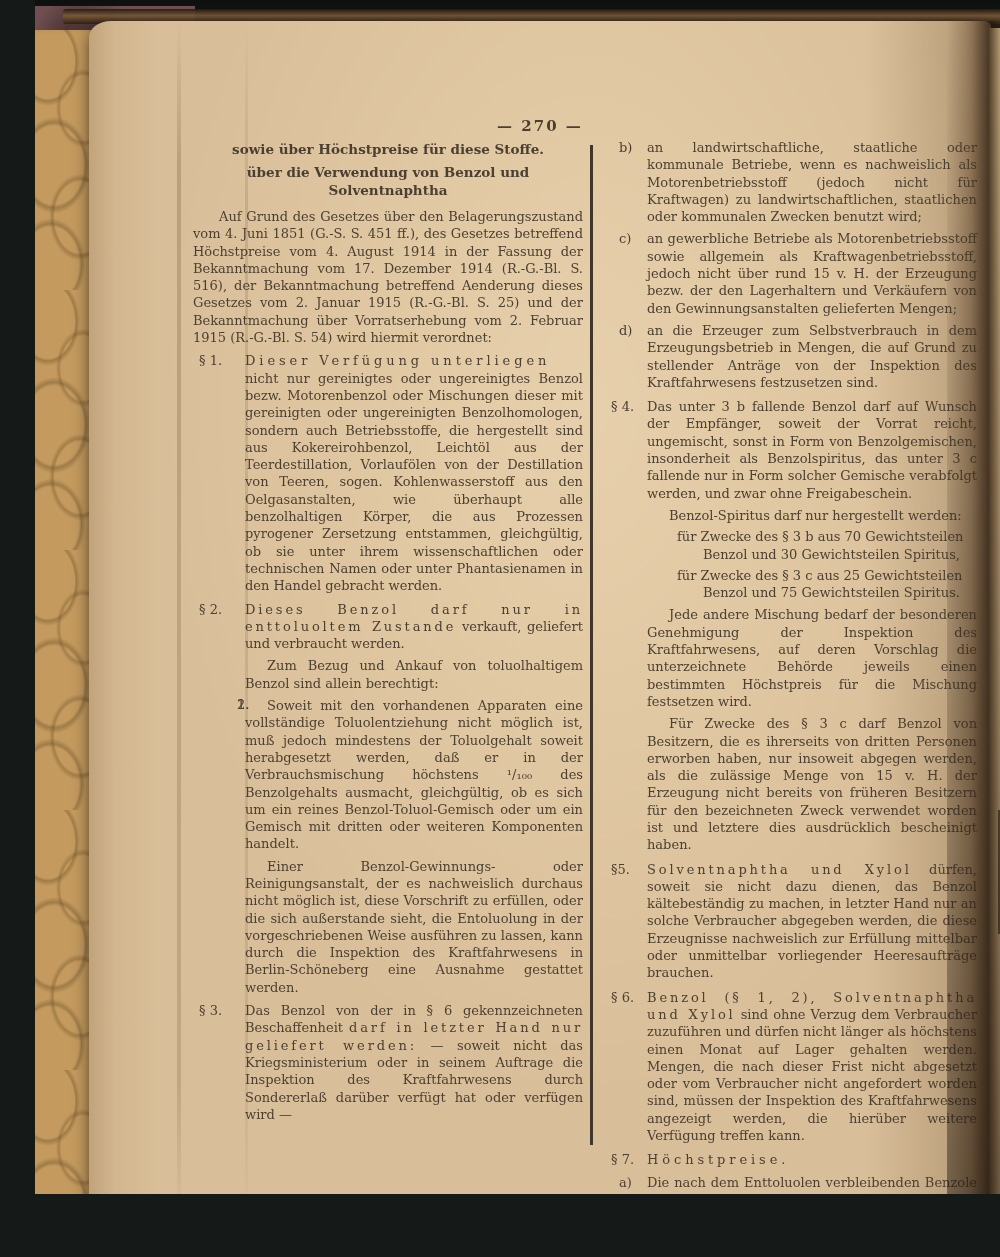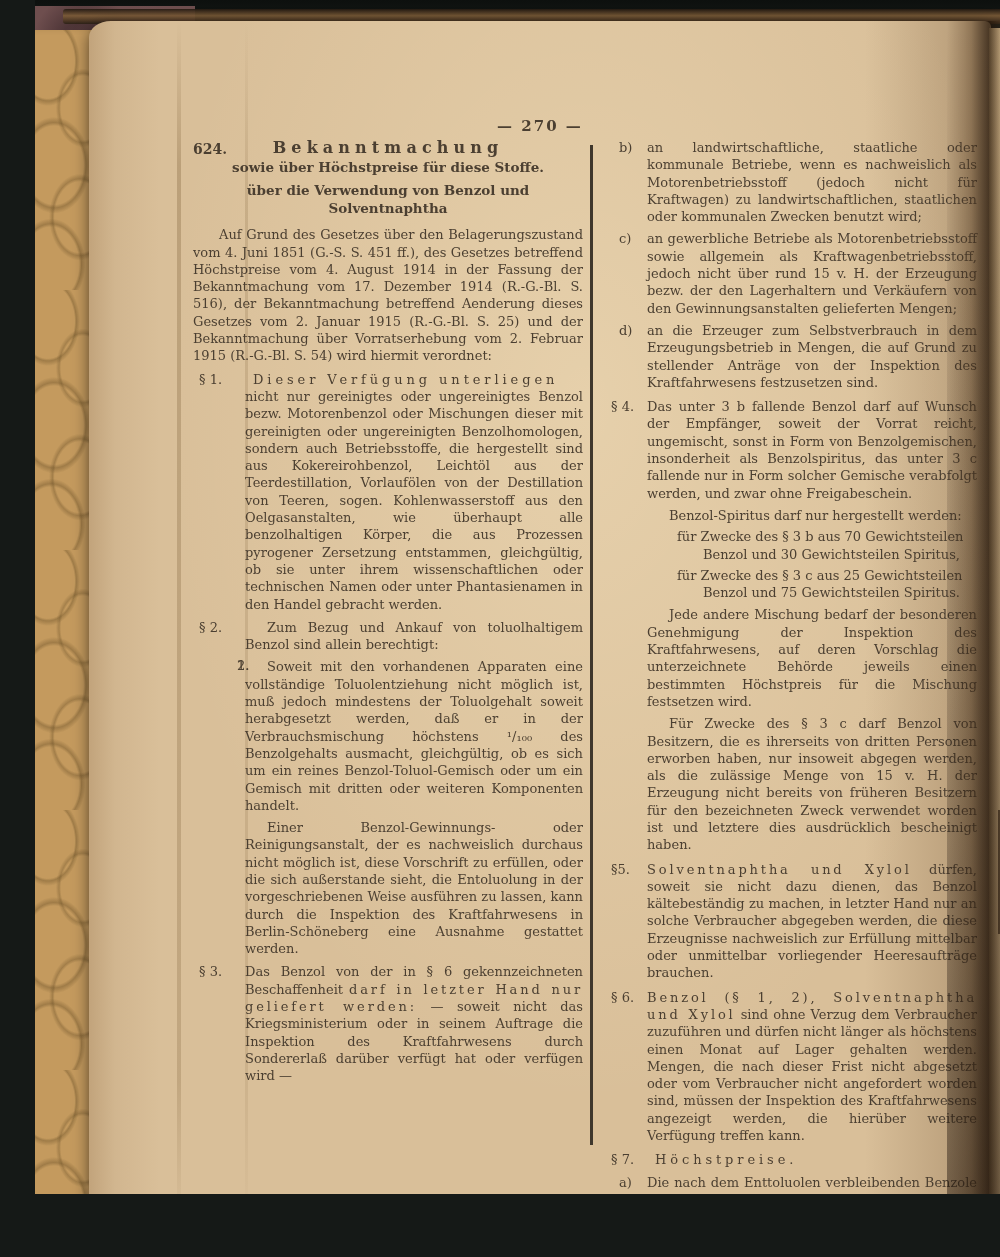--- a/index.html
+++ b/index.html
@@ -62,21 +62,21 @@
   .col-left{left:104px;top:118px;width:390px;}
   .col-right{left:522px;top:118px;width:366px;}
   .t-row{position:relative;text-align:center;}
   .art-no{position:absolute;left:0;top:2px;font-weight:bold;font-size:14px;}
   .t-main{font-weight:bold;font-size:16px;letter-spacing:.32em;}
   .t-sub{font-weight:bold;font-size:13.5px;line-height:18px;margin-top:5px;}
   p{margin:0;}
   .ind{text-indent:26px;margin-top:6px;}
   .sec{position:relative;padding-left:52px;margin-top:6px;}
   .sec .lbl{position:absolute;left:6px;top:0;white-space:nowrap;}
-  .sperr{letter-spacing:.30em;padding-left:8px;}
+  .sperr{letter-spacing:.30em;}
   .sperr2{letter-spacing:.22em;}
   .list{margin-left:44px;}
   .li{position:relative;padding-left:24px;margin-top:4px;}
   .li .lbl{position:absolute;left:0;top:0;}
   .sub-ind{text-indent:22px;margin-top:5px;}
   .rule-line{padding-left:56px;text-indent:-26px;margin-top:4px;text-align:left;}
   .secR{position:relative;padding-left:36px;margin-top:7px;}
   .secR .lbl{position:absolute;left:0;top:0;white-space:nowrap;}
   .liR{position:relative;padding-left:28px;margin-top:5px;margin-left:8px;}
   .liR .lbl{position:absolute;left:0;top:0;}
@@ -89,37 +89,35 @@
   <div class="cover-corner"></div>
   <div class="top-streak"></div>
   <div class="marble"></div>
 
   <div class="page">
 
     <div class="print pageno">— 270 —</div>
     <div class="divider"></div>
 
     <div class="print col col-left">
-      <div class="t-row">
-        <span class="art-no">624.</span>
-        <span class="t-main">Bekanntmachung</span>
-      </div>
       <div class="t-sub" style="text-align:center;margin-top:1px;">sowie über Höchstpreise für diese Stoffe.</div>
       <div class="t-sub" style="text-align:center;">über die Verwendung von Benzol und Solventnaphtha</div>
 
       <p class="ind" style="margin-top:9px;">Auf Grund des Gesetzes über den Belagerungszustand vom 4. Juni 1851 (G.-S. S. 451 ff.), des Gesetzes betreffend Höchstpreise vom 4. August 1914 in der Fassung der Bekanntmachung vom 17. Dezember 1914 (R.-G.-Bl. S. 516), der Bekanntmachung betreffend Aenderung dieses Gesetzes vom 2. Januar 1915 (R.-G.-Bl. S. 25) und der Bekanntmachung über Vorratserhebung vom 2. Februar 1915 (R.-G.-Bl. S. 54) wird hiermit verordnet:</p>
 
       <div class="sec">
         <span class="lbl">§ 1.</span>
         <p><span class="sperr">Dieser Verfügung unterliegen</span></p>
         <p>nicht nur gereinigtes oder ungereinigtes Benzol bezw. Motorenbenzol oder Mischungen dieser mit gereinigten oder ungereinigten Benzolhomologen, sondern auch Betriebsstoffe, die hergestellt sind aus Kokereirohbenzol, Leichtöl aus der Teerdestillation, Vorlaufölen von der Destillation von Teeren, sogen. Kohlenwasserstoff aus den Oelgasanstalten, wie überhaupt alle benzolhaltigen Körper, die aus Prozessen pyrogener Zersetzung entstammen, gleichgültig, ob sie unter ihrem wissenschaftlichen oder technischen Namen oder unter Phantasienamen in den Handel gebracht werden.</p>
       </div>
 
       <div class="sec">
         <span class="lbl">§ 2.</span>
+        <p><span class="sperr2">Dieses Benzol darf nur in enttoluoltem Zustande</span>
+           <span>verkauft, geliefert und verbraucht werden.</span></p>
       </div>
 
       <p class="sub-ind" style="margin-left:52px;">Zum Bezug und Ankauf von toluolhaltigem Benzol sind allein berechtigt:</p>
 
       <div class="list">
         <div class="li">
           <span class="lbl">1.</span>
         </div>
         <div class="li">
           <span class="lbl">2.</span>

